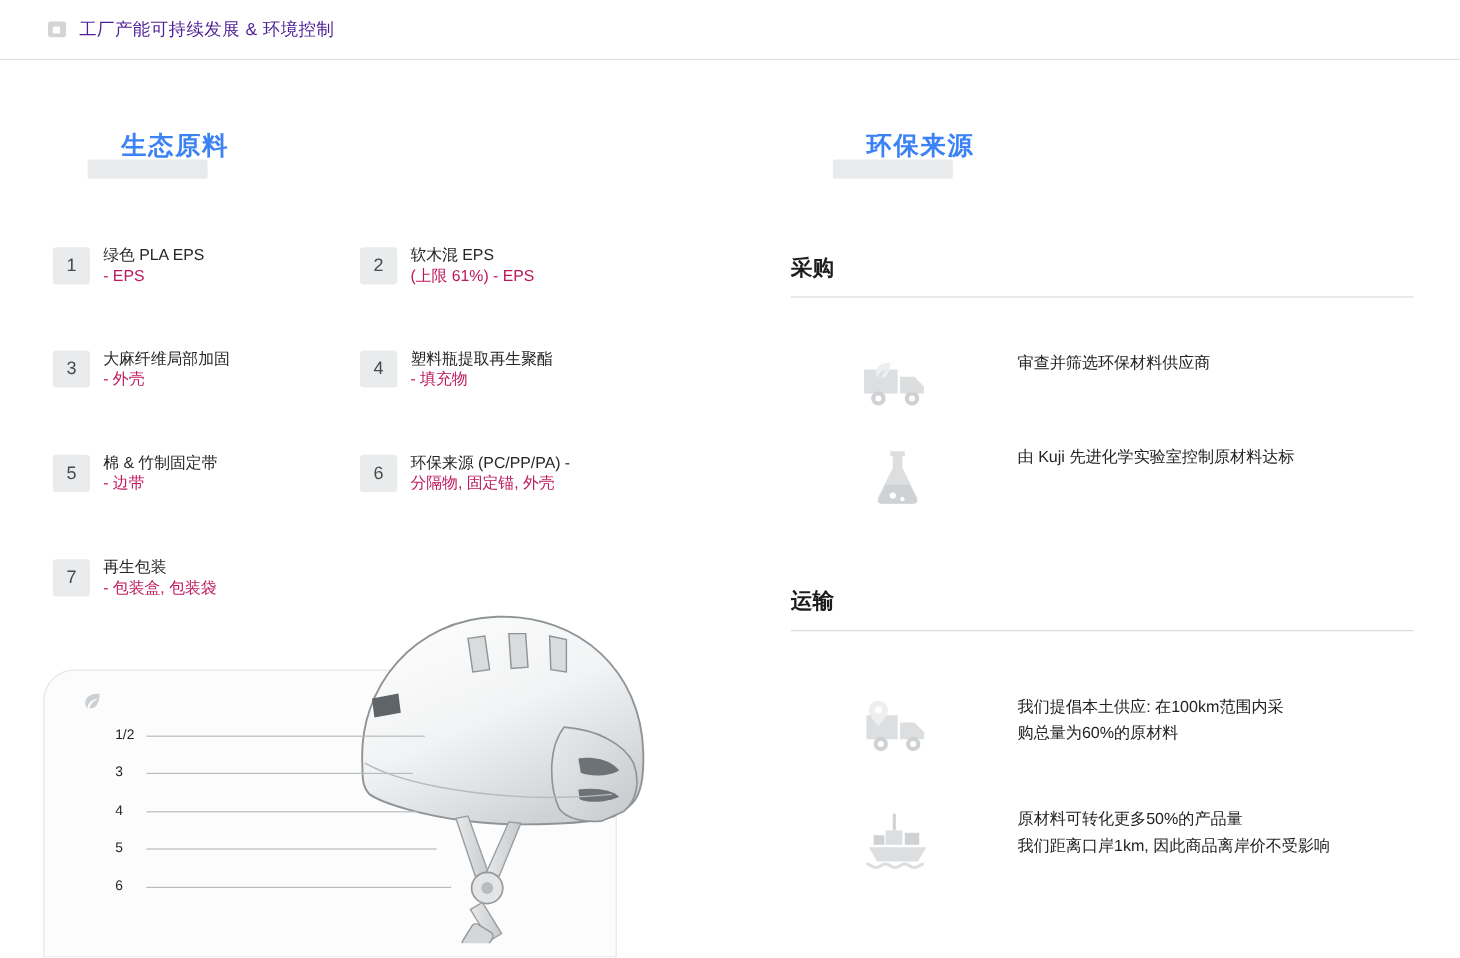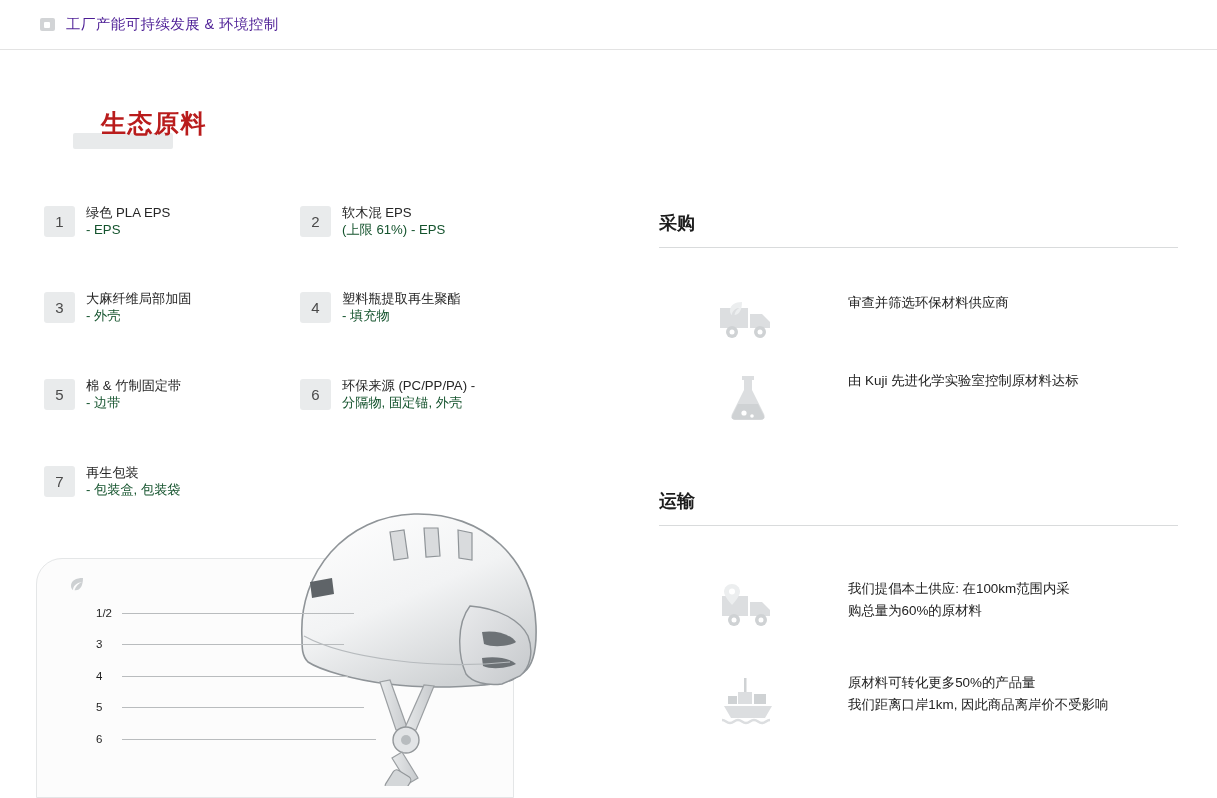--- a/index.html
+++ b/index.html
@@ -32,34 +32,34 @@
   .topbar .title { font-size: 14.5px; color: #4c1d95; letter-spacing: .4px; }
 
   
   .sec-head { position: absolute; }
   .sec-head .bar {
     position: absolute; left: 0; top: 26px;
     width: 100px; height: 16px; background: #e8eaeb; border-radius: 2px;
   }
   .sec-head .txt {
     position: relative; z-index: 2;
-    font-size: 25px; font-weight: bold; letter-spacing: 1.5px; color: #b91c1c;
+    font-size: 21px; font-weight: bold; letter-spacing: 1.5px; color: #3b82f6;
     padding-left: 28px;
   }
 
   
   .mat-item { position: absolute; display: flex; align-items: flex-start; }
   .mat-item .num {
     width: 31px; height: 31px; background: #e9ebec; border-radius: 3px;
     display: flex; align-items: center; justify-content: center;
     font-size: 15px; color: #4a4a4a; flex: none; margin-top: 2px;
   }
   .mat-item .txt { margin-left: 11px; line-height: 17px; }
   .mat-item .l1 { font-size: 13.2px; color: #262626; white-space: nowrap; }
-  .mat-item .l2 { font-size: 13.2px; color: #14532d; white-space: nowrap; }
+  .mat-item .l2 { font-size: 13.2px; color: #be185d; white-space: nowrap; }
 
   
   .diagram { position: absolute; left: 36px; top: 548px; width: 512px; height: 250px; }
   .diagram .frame {
     position: absolute; left: 0; top: 10px; width: 478px; height: 240px;
     border: 1px solid #e4e6e7; border-top-left-radius: 26px;
     background: #fcfcfc;
   }
   .leaf {
     position: absolute; left: 33px; top: 28px; width: 16px; height: 16px;
@@ -218,20 +218,24 @@
     <div class="callout-row" style="left:60px; top:153px; width:278px;">
       <div class="lbl">5</div>
       <div class="line" style="width:242px;"></div>
     </div>
     <div class="callout-row" style="left:60px; top:185px; width:290px;">
       <div class="lbl">6</div>
       <div class="line" style="width:254px;"></div>
     </div>
   </div>
 
+  <div class="sec-head" style="left:694px; top:107px;">
+    <div class="bar"></div>
+    <div class="txt">环保来源</div>
+  </div>
 
   <div class="sub-head" style="left:659px; top:211px;">采购</div>
   <div class="rule" style="left:659px; top:247px; width:519px;"></div>
 
   <div class="info-row" style="left:716px; top:292px;">
     <span class="ico">
       <svg width="64" height="56" viewBox="0 0 64 56">
         <path d="M4 16h28v20H4z" fill="#dcdee0"></path>
         <path d="M34 22h12l8 8v6H34z" fill="#dcdee0"></path>
         <circle cx="16" cy="40" r="6" fill="#cfd2d4"></circle>

